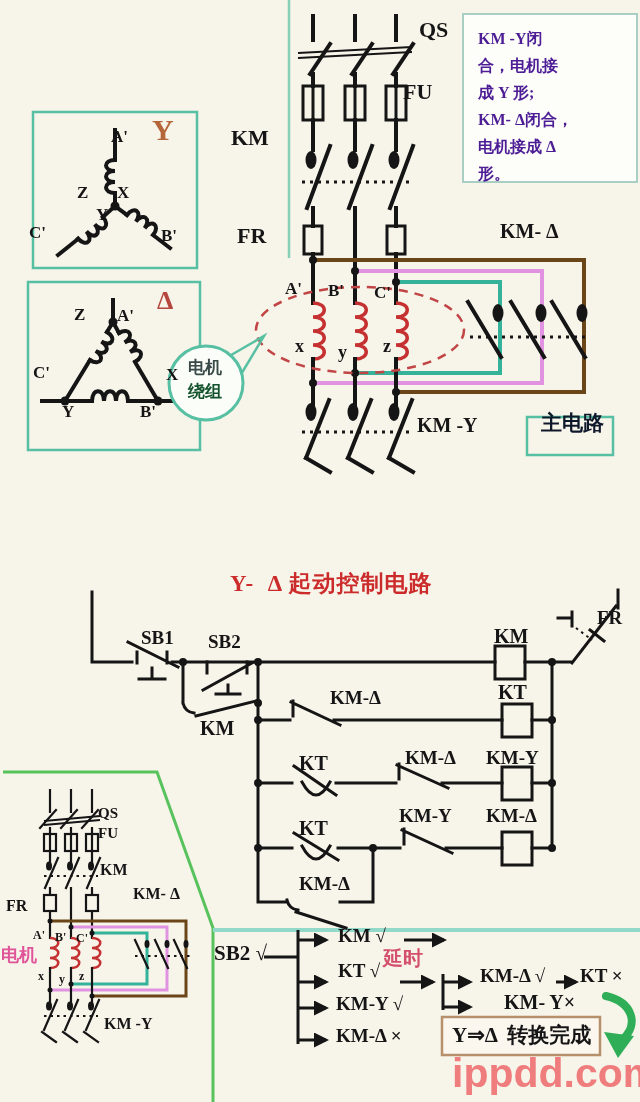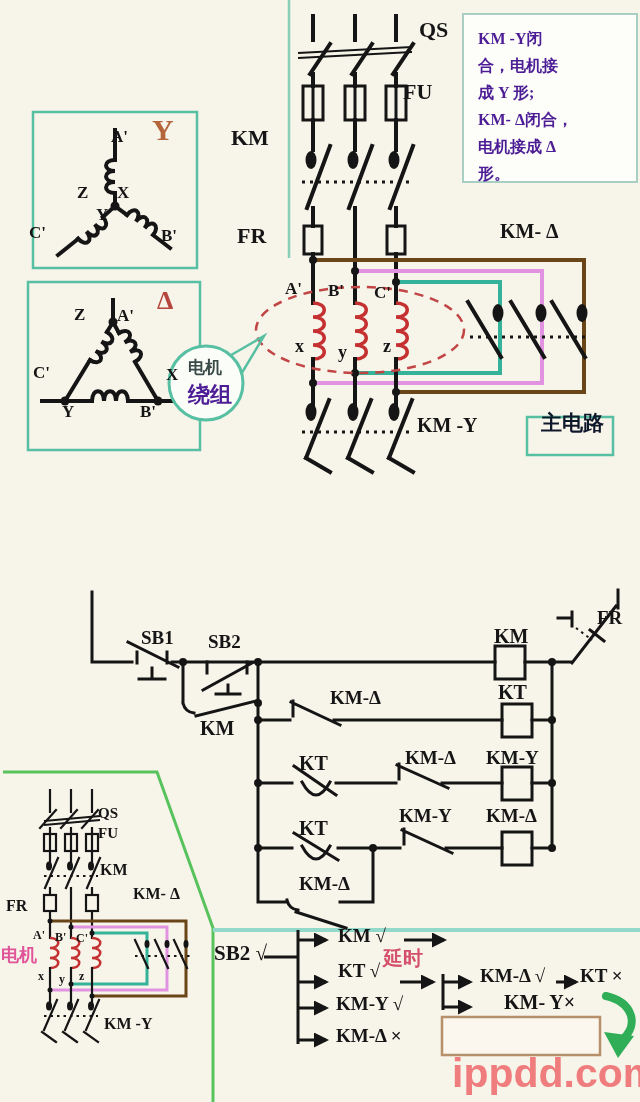--- a/index.html
+++ b/index.html
@@ -291,29 +291,30 @@
 <span class="lbl" style="left:500px;top:221px;font-size:20px">KM- Δ</span>
 <span class="lbl" style="left:417px;top:415px;font-size:20px">KM -Y</span>
 <span class="lbl" style="left:541px;top:412px;font-size:21px;color:#0f172a">主电路</span>
 <span class="lbl" style="left:285px;top:280px;font-size:17px">A'</span>
 <span class="lbl" style="left:328px;top:282px;font-size:17px">B'</span>
 <span class="lbl" style="left:374px;top:284px;font-size:17px">C'</span>
 <span class="lbl" style="left:295px;top:337px;font-size:18px">x</span>
 <span class="lbl" style="left:338px;top:343px;font-size:18px">y</span>
 <span class="lbl" style="left:383px;top:337px;font-size:18px">z</span>
 <span class="lbl" style="left:188px;top:359px;font-size:17px;color:#3a4a48">电机</span>
-<span class="lbl" style="left:188px;top:383px;font-size:22px;color:#4c1d95">绕组</span>
+<span class="lbl" style="left:188px;top:383px;font-size:17px;color:#14532d">绕组</span>
 
 <div class="info">KM -Y闭
 合，电机接
 成 Y 形;
 KM- Δ闭合，
 电机接成 Δ
 形。</div>
 
+<span class="lbl" style="left:230px;top:572px;font-size:23px;letter-spacing:1px;color:var(--control_red)">Y-  Δ 起动控制电路</span>
 <span class="lbl" style="left:141px;top:628px;font-size:19px">SB1</span>
 <span class="lbl" style="left:208px;top:632px;font-size:19px">SB2</span>
 <span class="lbl" style="left:200px;top:718px;font-size:20px">KM</span>
 <span class="lbl" style="left:494px;top:626px;font-size:20px">KM</span>
 <span class="lbl" style="left:597px;top:608px;font-size:19px">FR</span>
 <span class="lbl" style="left:330px;top:688px;font-size:19px">KM-Δ</span>
 <span class="lbl" style="left:498px;top:682px;font-size:20px">KT</span>
 <span class="lbl" style="left:299px;top:753px;font-size:20px">KT</span>
 <span class="lbl" style="left:405px;top:748px;font-size:19px">KM-Δ</span>
 <span class="lbl" style="left:486px;top:748px;font-size:19px">KM-Y</span>
@@ -338,16 +339,17 @@
 
 <span class="lbl" style="left:214px;top:942px;font-size:21px">SB2 √</span>
 <span class="lbl" style="left:338px;top:926px;font-size:19px">KM √</span>
 <span class="lbl" style="left:338px;top:961px;font-size:19px">KT √</span>
 <span class="lbl" style="left:383px;top:948px;font-size:20px;color:var(--delay_pink)">延时</span>
 <span class="lbl" style="left:336px;top:994px;font-size:19px">KM-Y √</span>
 <span class="lbl" style="left:336px;top:1026px;font-size:19px">KM-Δ ×</span>
 <span class="lbl" style="left:480px;top:966px;font-size:19px">KM-Δ √</span>
 <span class="lbl" style="left:580px;top:966px;font-size:19px">KT ×</span>
 <span class="lbl" style="left:504px;top:992px;font-size:20px">KM- Y×</span>
+<span class="lbl" style="left:452px;top:1024px;font-size:21px">Y⇒Δ  转换完成</span>
 
 <span class="lbl" style="left:452px;top:1052px;font-size:41px;font-family:'Liberation Sans',sans-serif;color:var(--watermark_pink)">ippdd.com</span>
 
 </div>
 
 </body></html>

